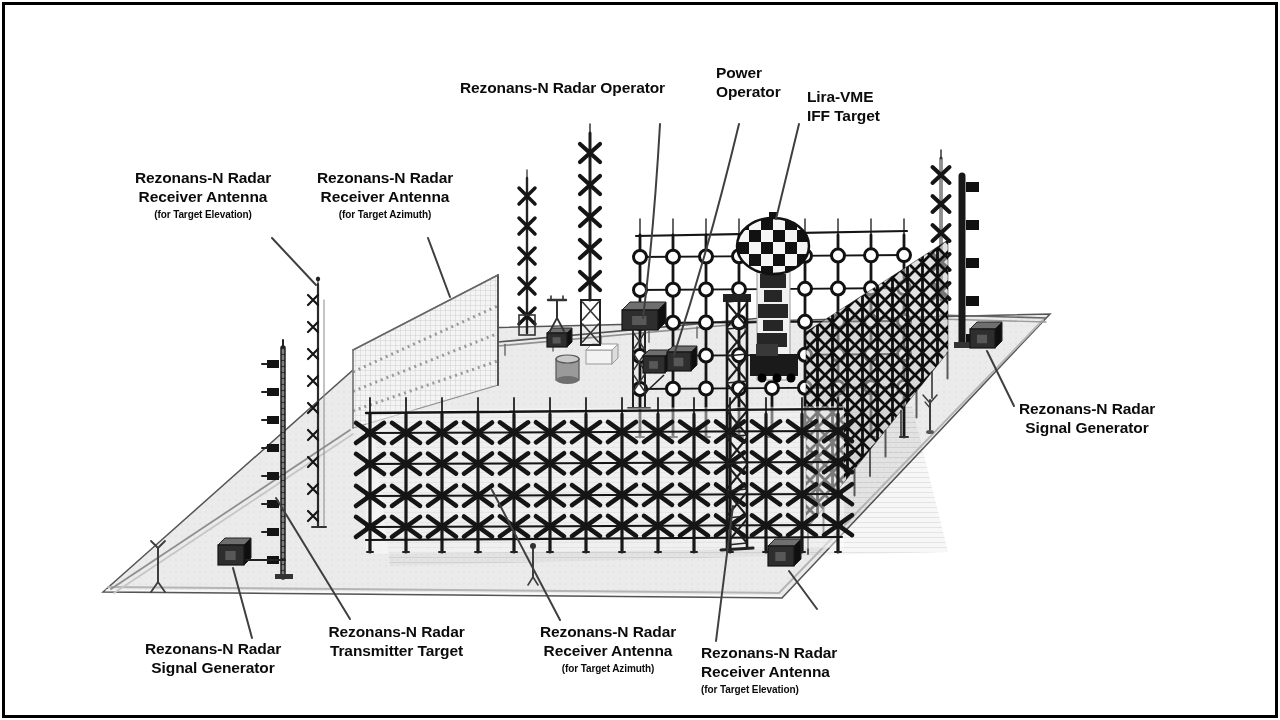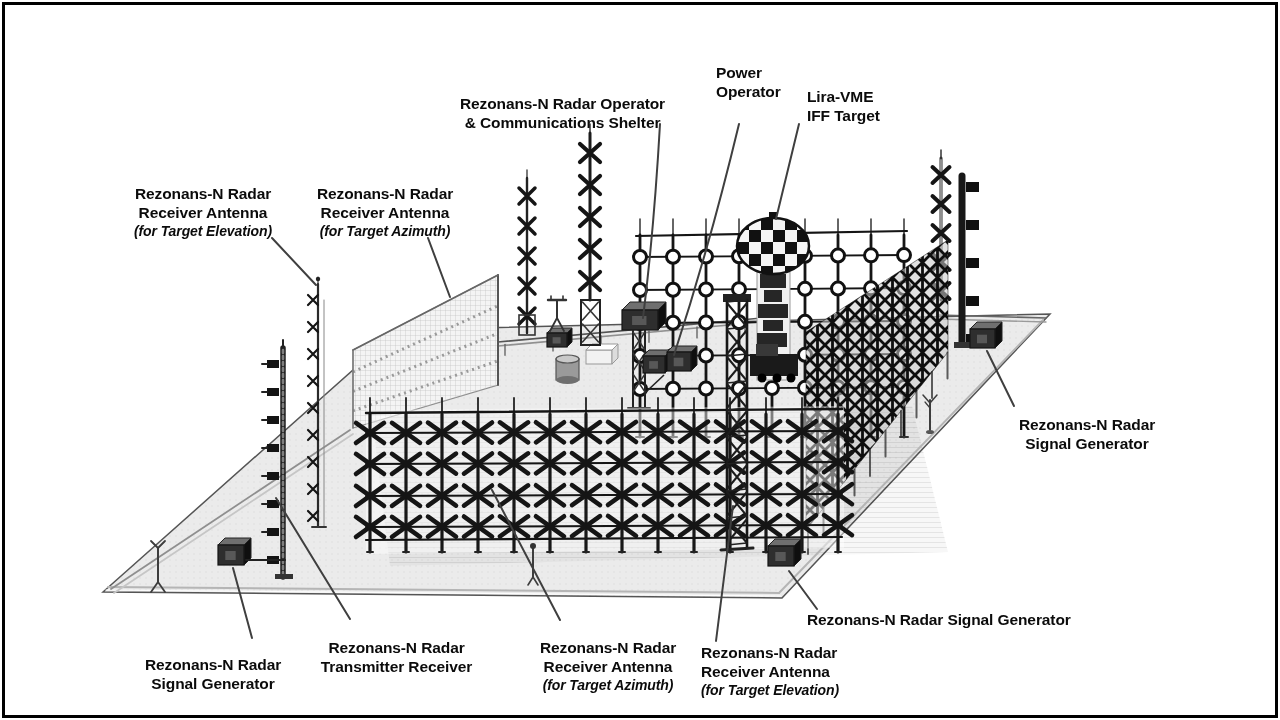--- a/index.html
+++ b/index.html
@@ -1,23 +1,23 @@
 <!DOCTYPE html>
 <html><head>
 <meta charset="utf-8">
 <style>
   html,body{margin:0;padding:0;background:#fff;width:1280px;height:720px;overflow:hidden;}
   #stage{position:relative;width:1280px;height:720px;background:#fff;font-family:"Liberation Sans",sans-serif;}
   #frame{position:absolute;inset:2px;border:3px solid #000;pointer-events:none;z-index:30;}
   #diag{position:absolute;left:0;top:0;width:1280px;height:720px;}
   #labels{position:absolute;left:0;top:0;width:1280px;height:720px;z-index:20;}
   .lbl{position:absolute;font-weight:bold;font-size:15.5px;line-height:18.5px;color:#0b0b0b;letter-spacing:-0.1px;white-space:nowrap;}
-  .c{text-align:center;margin-top:16px;}
+  .c{text-align:center;}
   .ln{display:block;}
-  .it{font-style:italic;font-size:14px;}
+  .it{font-size:10px;}
 </style>
 </head>
 <body>
 
 <div id="stage">
   <div id="frame"></div>
 
   <svg id="diag" viewBox="0 0 1280 720">
     <defs>
       <pattern id="ht" width="6" height="6" patternUnits="userSpaceOnUse">
@@ -478,49 +478,45 @@
       <span class="ln">Receiver Antenna</span>
       <span class="ln it">(for Target Elevation)</span>
     </div>
     <div class="lbl c" style="left:290px;top:169px;width:190px">
       <span class="ln">Rezonans-N Radar</span>
       <span class="ln">Receiver Antenna</span>
       <span class="ln it">(for Target Azimuth)</span>
     </div>
     <div class="lbl c" style="left:425px;top:79px;width:275px">
       <span class="ln">Rezonans-N Radar Operator</span>
-      <span class="ln">&amp; Communications Shelter</span>
     </div>
     <div class="lbl" style="left:716px;top:64px">
       <span class="ln">Power</span>
       <span class="ln">Operator</span>
     </div>
     <div class="lbl" style="left:807px;top:88px">
       <span class="ln">Lira-VME</span>
       <span class="ln">IFF Target</span>
     </div>
     <div class="lbl c" style="left:992px;top:400px;width:190px">
       <span class="ln">Rezonans-N Radar</span>
       <span class="ln">Signal Generator</span>
     </div>
     <div class="lbl c" style="left:118px;top:640px;width:190px">
       <span class="ln">Rezonans-N Radar</span>
       <span class="ln">Signal Generator</span>
     </div>
     <div class="lbl c" style="left:299px;top:623px;width:195px">
       <span class="ln">Rezonans-N Radar</span>
-      <span class="ln">Transmitter Receiver</span>
+      <span class="ln">Transmitter Target</span>
     </div>
     <div class="lbl c" style="left:513px;top:623px;width:190px">
       <span class="ln">Rezonans-N Radar</span>
       <span class="ln">Receiver Antenna</span>
       <span class="ln it">(for Target Azimuth)</span>
     </div>
     <div class="lbl" style="left:701px;top:644px;width:195px">
       <span class="ln">Rezonans-N Radar</span>
       <span class="ln">Receiver Antenna</span>
       <span class="ln it">(for Target Elevation)</span>
-    </div>
-    <div class="lbl" style="left:807px;top:611px">
-      <span class="ln">Rezonans-N Radar Signal Generator</span>
     </div>
   </div>
 </div>
 
 </body></html>

